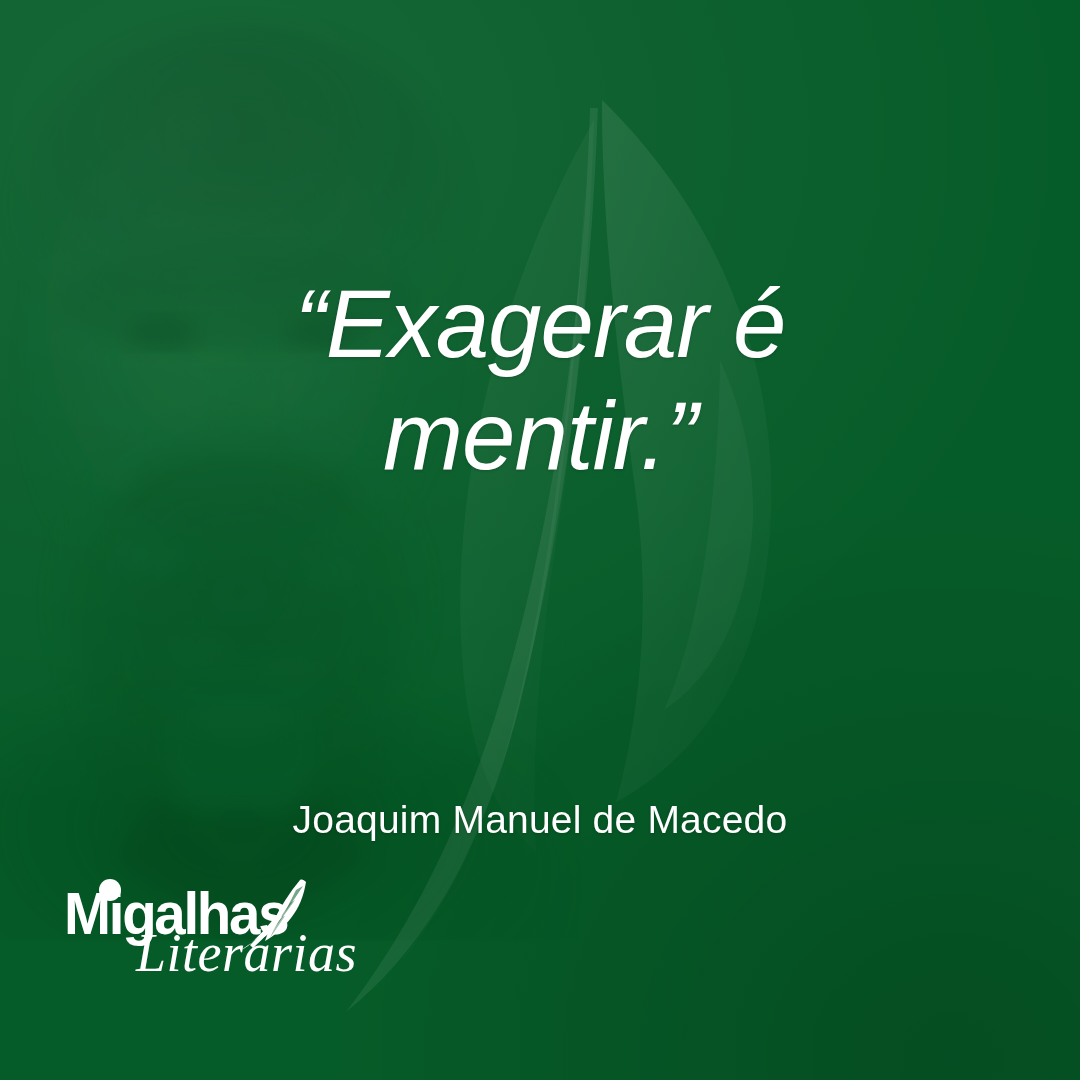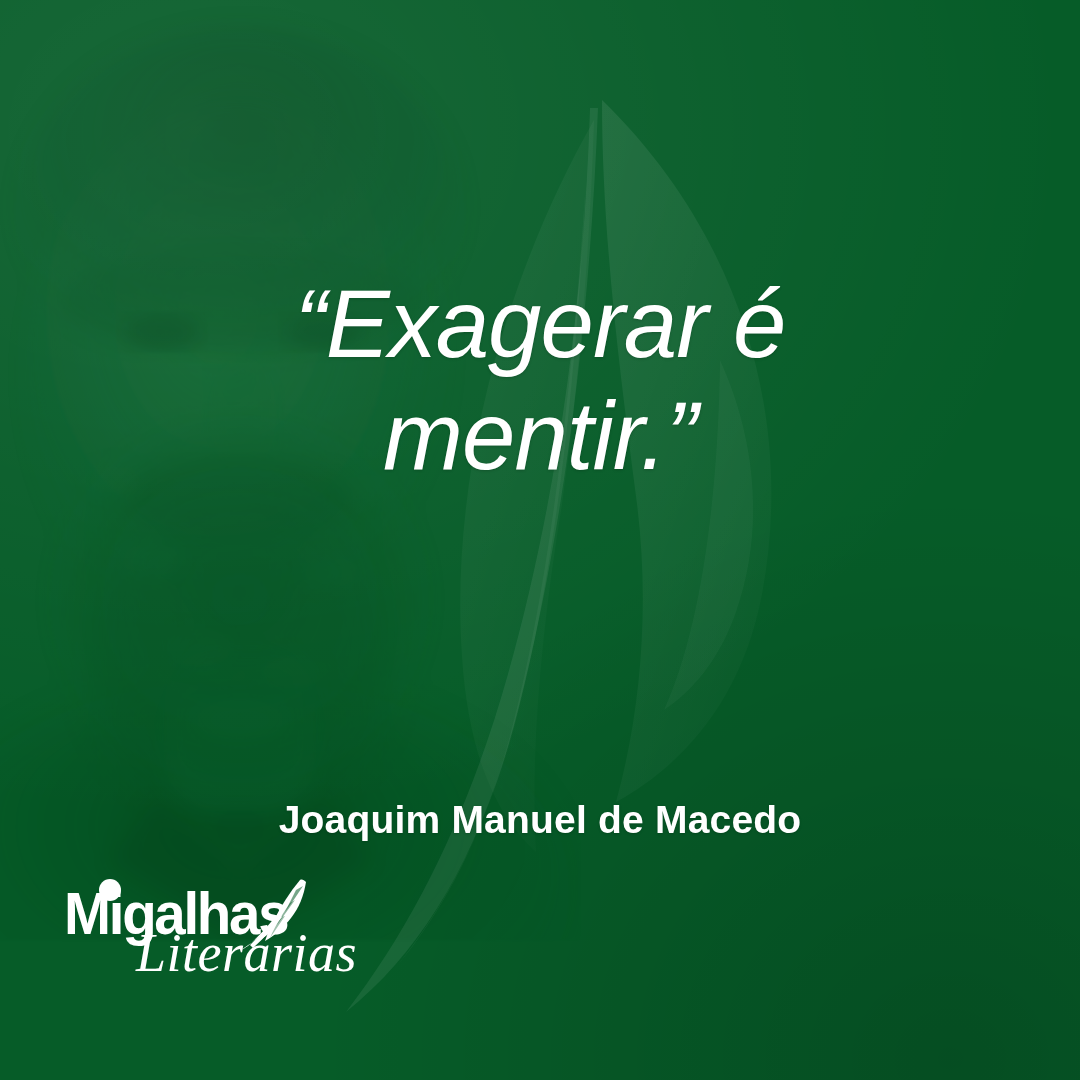--- a/index.html
+++ b/index.html
@@ -77,21 +77,21 @@
 
   
   .author {
     position: absolute;
     left: 0;
     right: 0;
     top: 798px;
     text-align: center;
     color: #ffffff;
     font-style: normal;
-    font-weight: 700;
+    font-weight: 400;
     font-size: 39px;
     letter-spacing: 0.2px;
     text-shadow: 0 1px 3px rgba(0,0,0,0.18);
   }
 
   
   .logo {
     position: absolute;
     left: 64px;
     top: 878px;

